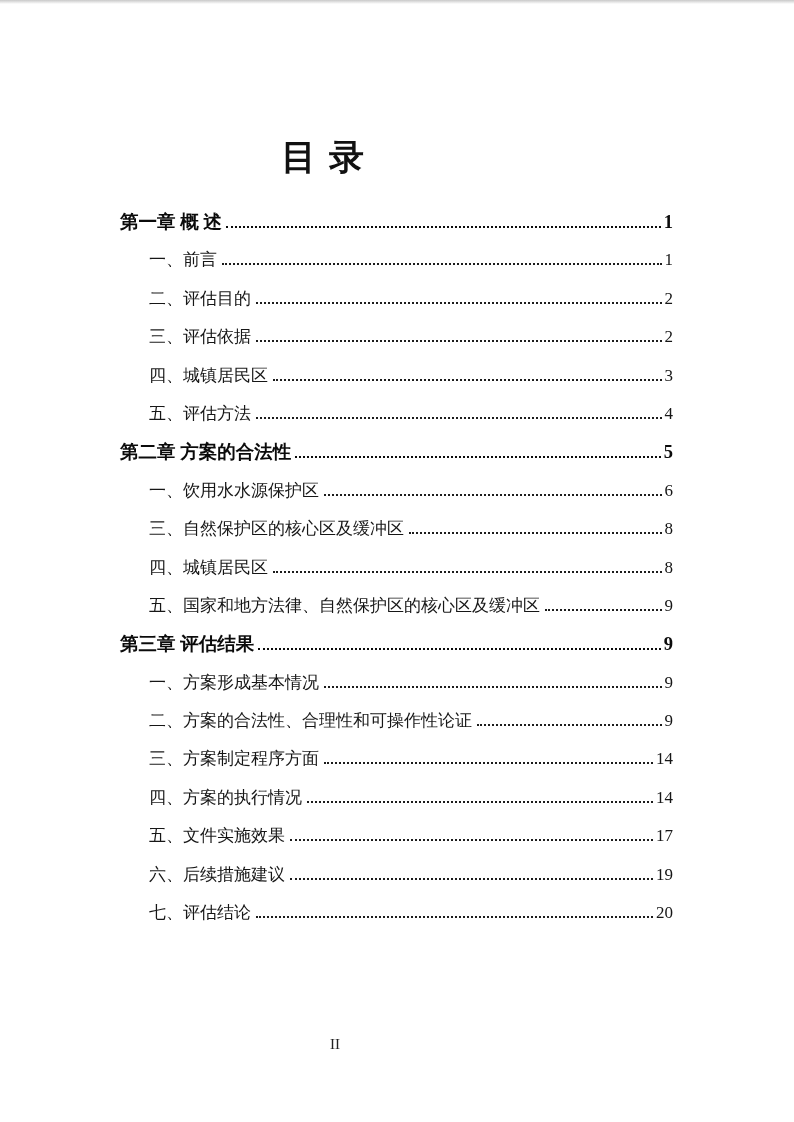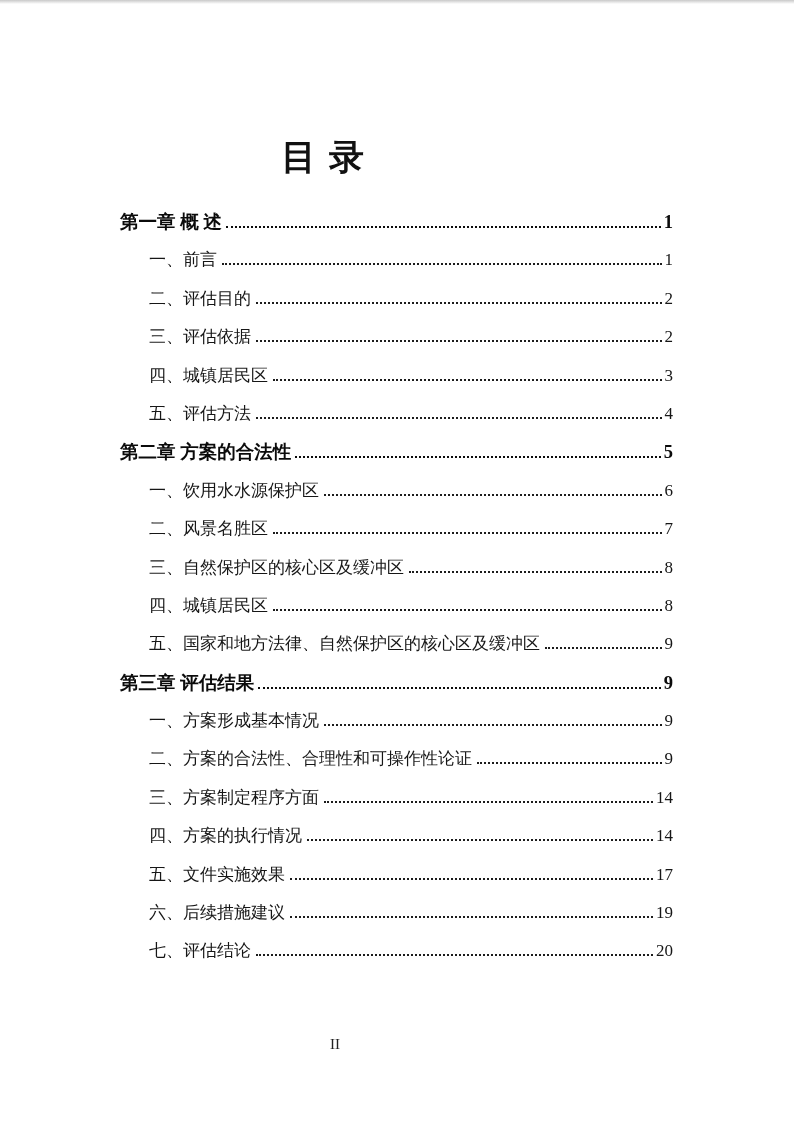--- a/index.html
+++ b/index.html
@@ -124,25 +124,20 @@
     <span class="label">第二章 方案的合法性</span>
     <span class="leader"></span>
     <span class="pagenum">5</span>
   </div>
     <div class="row sub">
     <span class="label">一、饮用水水源保护区</span>
     <span class="leader"></span>
     <span class="pagenum">6</span>
   </div>
     <div class="row sub">
-    <span class="label">二、风景名胜区</span>
-    <span class="leader"></span>
-    <span class="pagenum">7</span>
-  </div>
-    <div class="row sub">
     <span class="label">三、自然保护区的核心区及缓冲区</span>
     <span class="leader"></span>
     <span class="pagenum">8</span>
   </div>
     <div class="row sub">
     <span class="label">四、城镇居民区</span>
     <span class="leader"></span>
     <span class="pagenum">8</span>
   </div>
     <div class="row sub">

